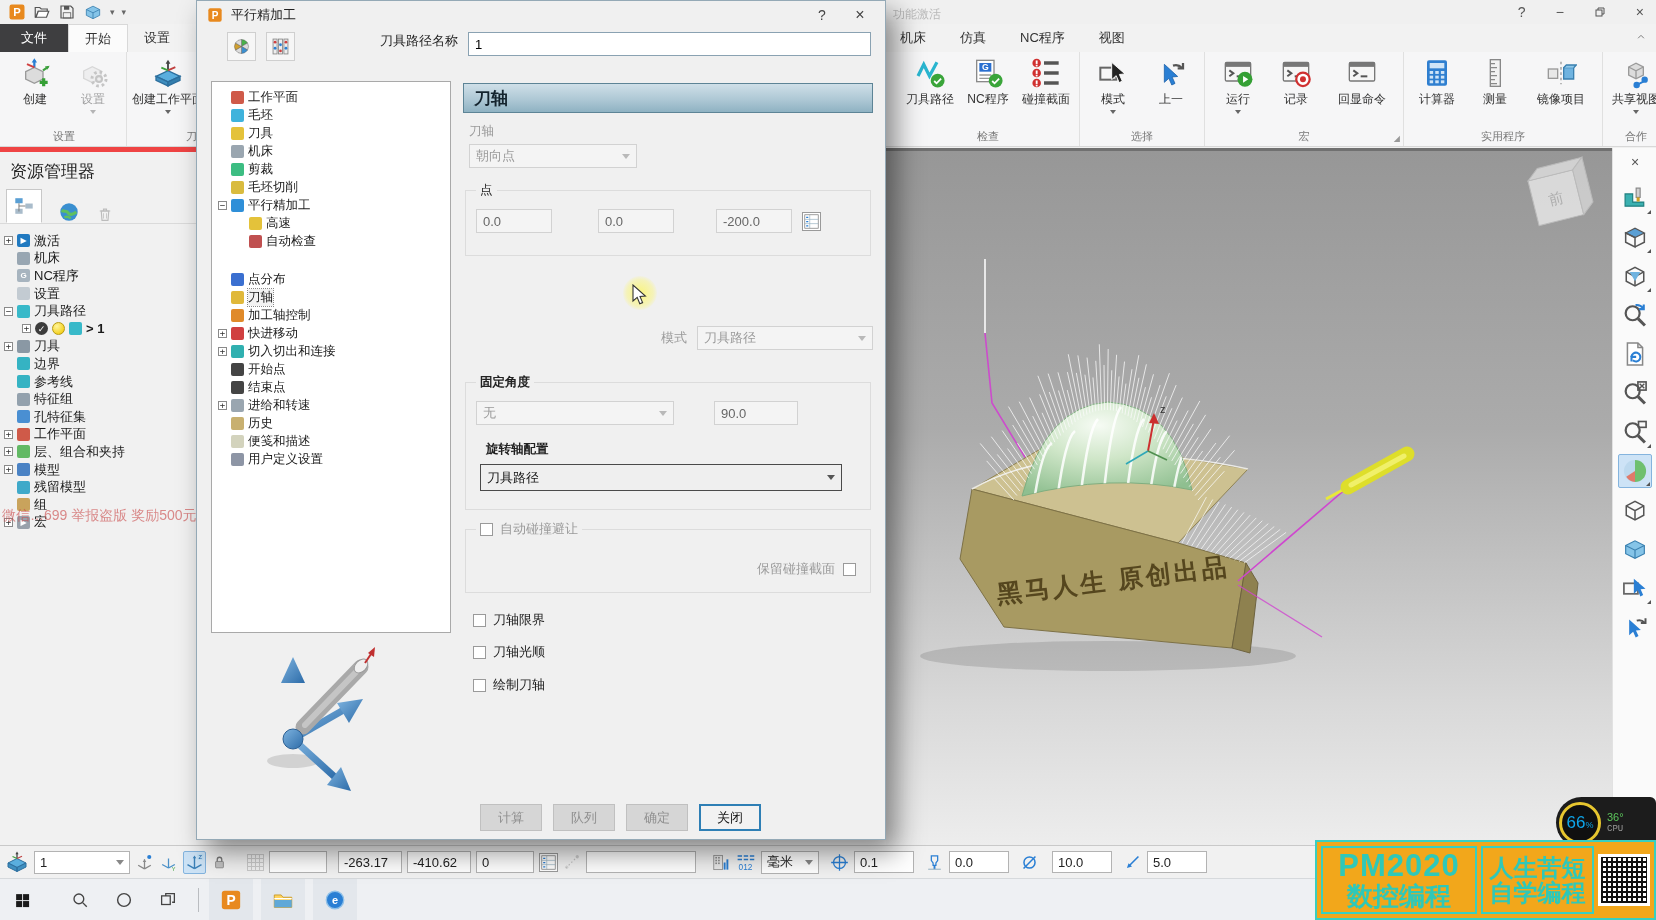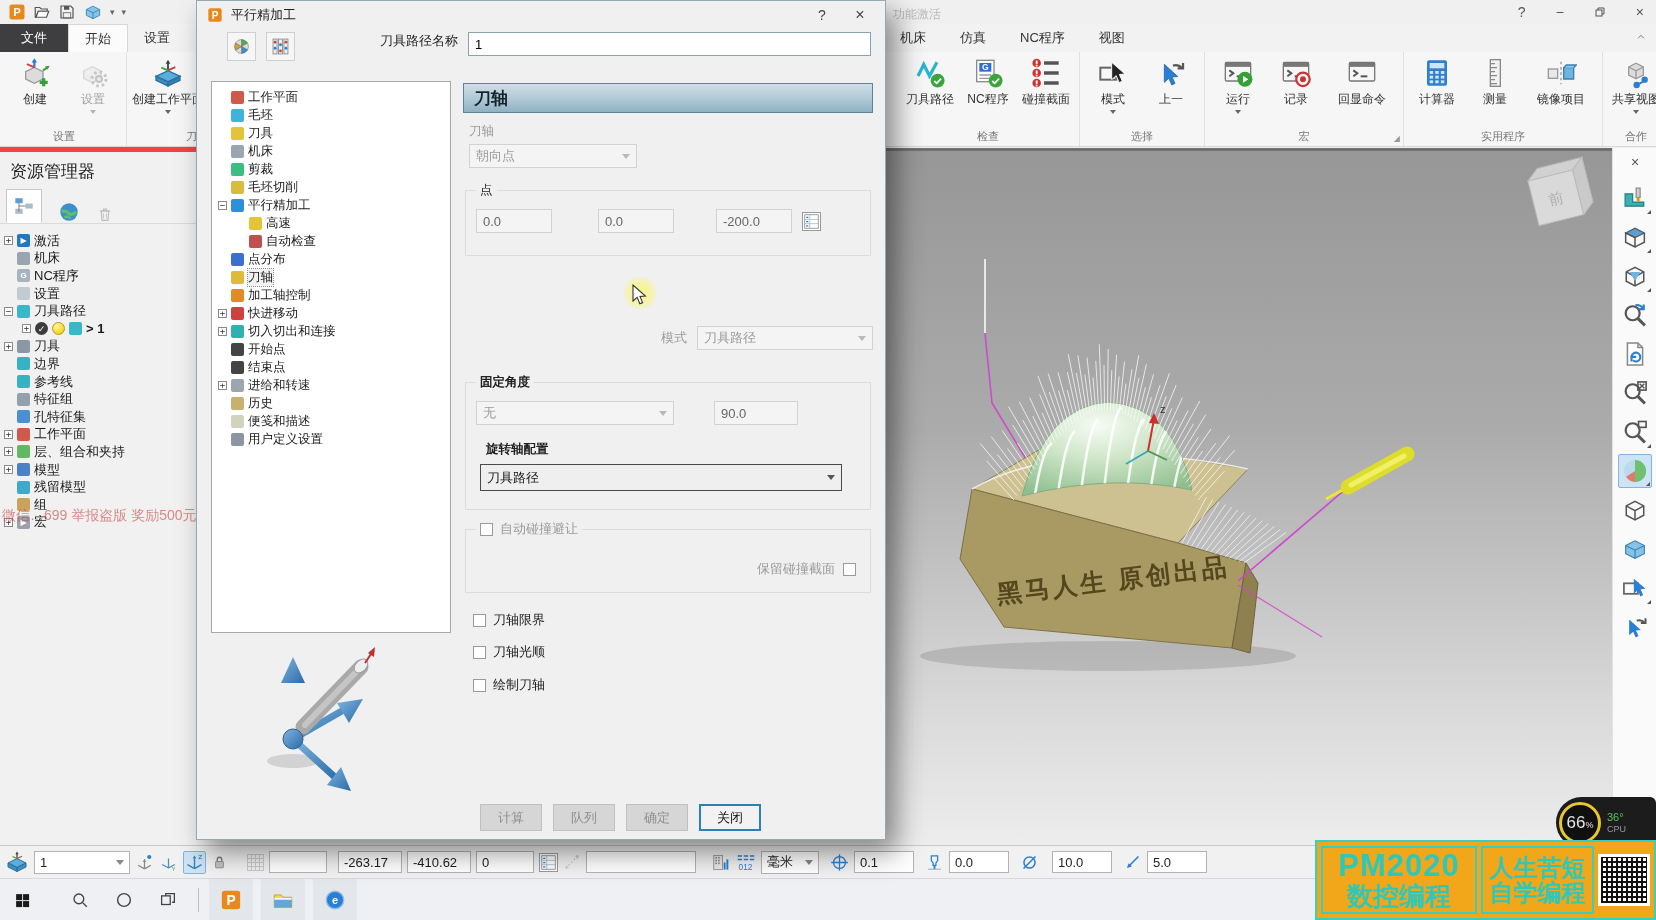--- a/index.html
+++ b/index.html
@@ -120,26 +120,26 @@
   .dbtn{width:62px;height:27px;background:#d6d6d6;border:1px solid #c0c0c0;color:#8f8f8f;font-size:13px;display:flex;align-items:center;justify-content:center;font-family:inherit;}
   .dbtn.primary{background:#f2f2f2;border:2px solid #2e7fb5;color:#111;}
   .axisimg{position:absolute;left:30px;top:638px;}
   .glow{position:absolute;left:426px;top:275px;width:34px;height:34px;border-radius:50%;
         background:radial-gradient(circle,rgba(250,245,120,.95) 0%,rgba(250,245,120,.45) 55%,rgba(250,245,120,0) 75%);}
   .mcursor{position:absolute;left:434px;top:283px;}
 
   
   .cpu{position:absolute;left:1556px;top:797px;width:100px;height:51px;background:#1c1c1c;border-radius:26px 6px 6px 26px;
        display:flex;align-items:center;z-index:60;padding-left:3px;box-sizing:border-box;}
-  .cpu .ring{width:42px;height:42px;border-radius:50%;border:3px solid #e7c62f;background:#101010;display:flex;align-items:baseline;justify-content:center;color:#e5e5e5;box-sizing:border-box;padding-top:9px;}
+  .cpu .ring{width:42px;height:42px;border-radius:50%;border:3px solid #e7c62f;background:#101010;display:flex;align-items:baseline;justify-content:center;color:#0ea5e9;box-sizing:border-box;padding-top:9px;}
   .cpu .ring .big{font-size:17px;line-height:1;}
   .cpu .ring .small{font-size:9px;}
   .cpu .col{display:flex;flex-direction:column;margin-left:6px;line-height:1.2;}
   .cpu .temp{color:#5bc45b;font-size:11px;}
-  .cpu .lbl{color:#9a9a9a;font-size:9px;}
+  .cpu .lbl{color:#9a9a9a;font-size:9px;font-family:Liberation Mono, monospace;}
 
   
   .wm{position:absolute;left:1315px;top:840px;width:341px;height:80px;background:#f2a71b;border:2px solid #39cfc0;
       box-sizing:border-box;display:flex;align-items:stretch;gap:4px;padding:4px;z-index:70;}
   .wm .cell{border:2px solid #39cfc0;color:#2fc8b8;display:flex;flex-direction:column;align-items:center;justify-content:center;line-height:1.05;}
   .wm .c1{width:152px;font-weight:bold;}
   .wm .c1 .t1{font-size:31px;letter-spacing:1px;}
   .wm .c1 .t2{font-size:26px;}
   .wm .c2{flex:1;font-weight:bold;}
   .wm .c2 .t1,.wm .c2 .t2{font-size:24px;}
@@ -1131,21 +1131,21 @@
         <div class="trow" style="padding-left: 18px;">
           <span class="exp-sp"></span>
           <span class="chip" style="background:#e4c23a"></span>
           <span class="lab">高速</span>
         </div>
         <div class="trow" style="padding-left: 18px;">
           <span class="exp-sp"></span>
           <span class="chip" style="background:#c05050"></span>
           <span class="lab">自动检查</span>
         </div>
-        <div class="trow" style="padding-left: 0px;">
+        <div class="trow" style="padding-left: 0px; margin-top: 20px;">
           <span class="exp-sp"></span>
           <span class="chip" style="background:#3a6fd0"></span>
           <span class="lab">点分布</span>
         </div>
         <div class="trow sel" style="padding-left: 0px;">
           <span class="exp-sp"></span>
           <span class="chip" style="background:#e0b83a"></span>
           <span class="lab">刀轴</span>
         </div>
         <div class="trow" style="padding-left: 0px;">

